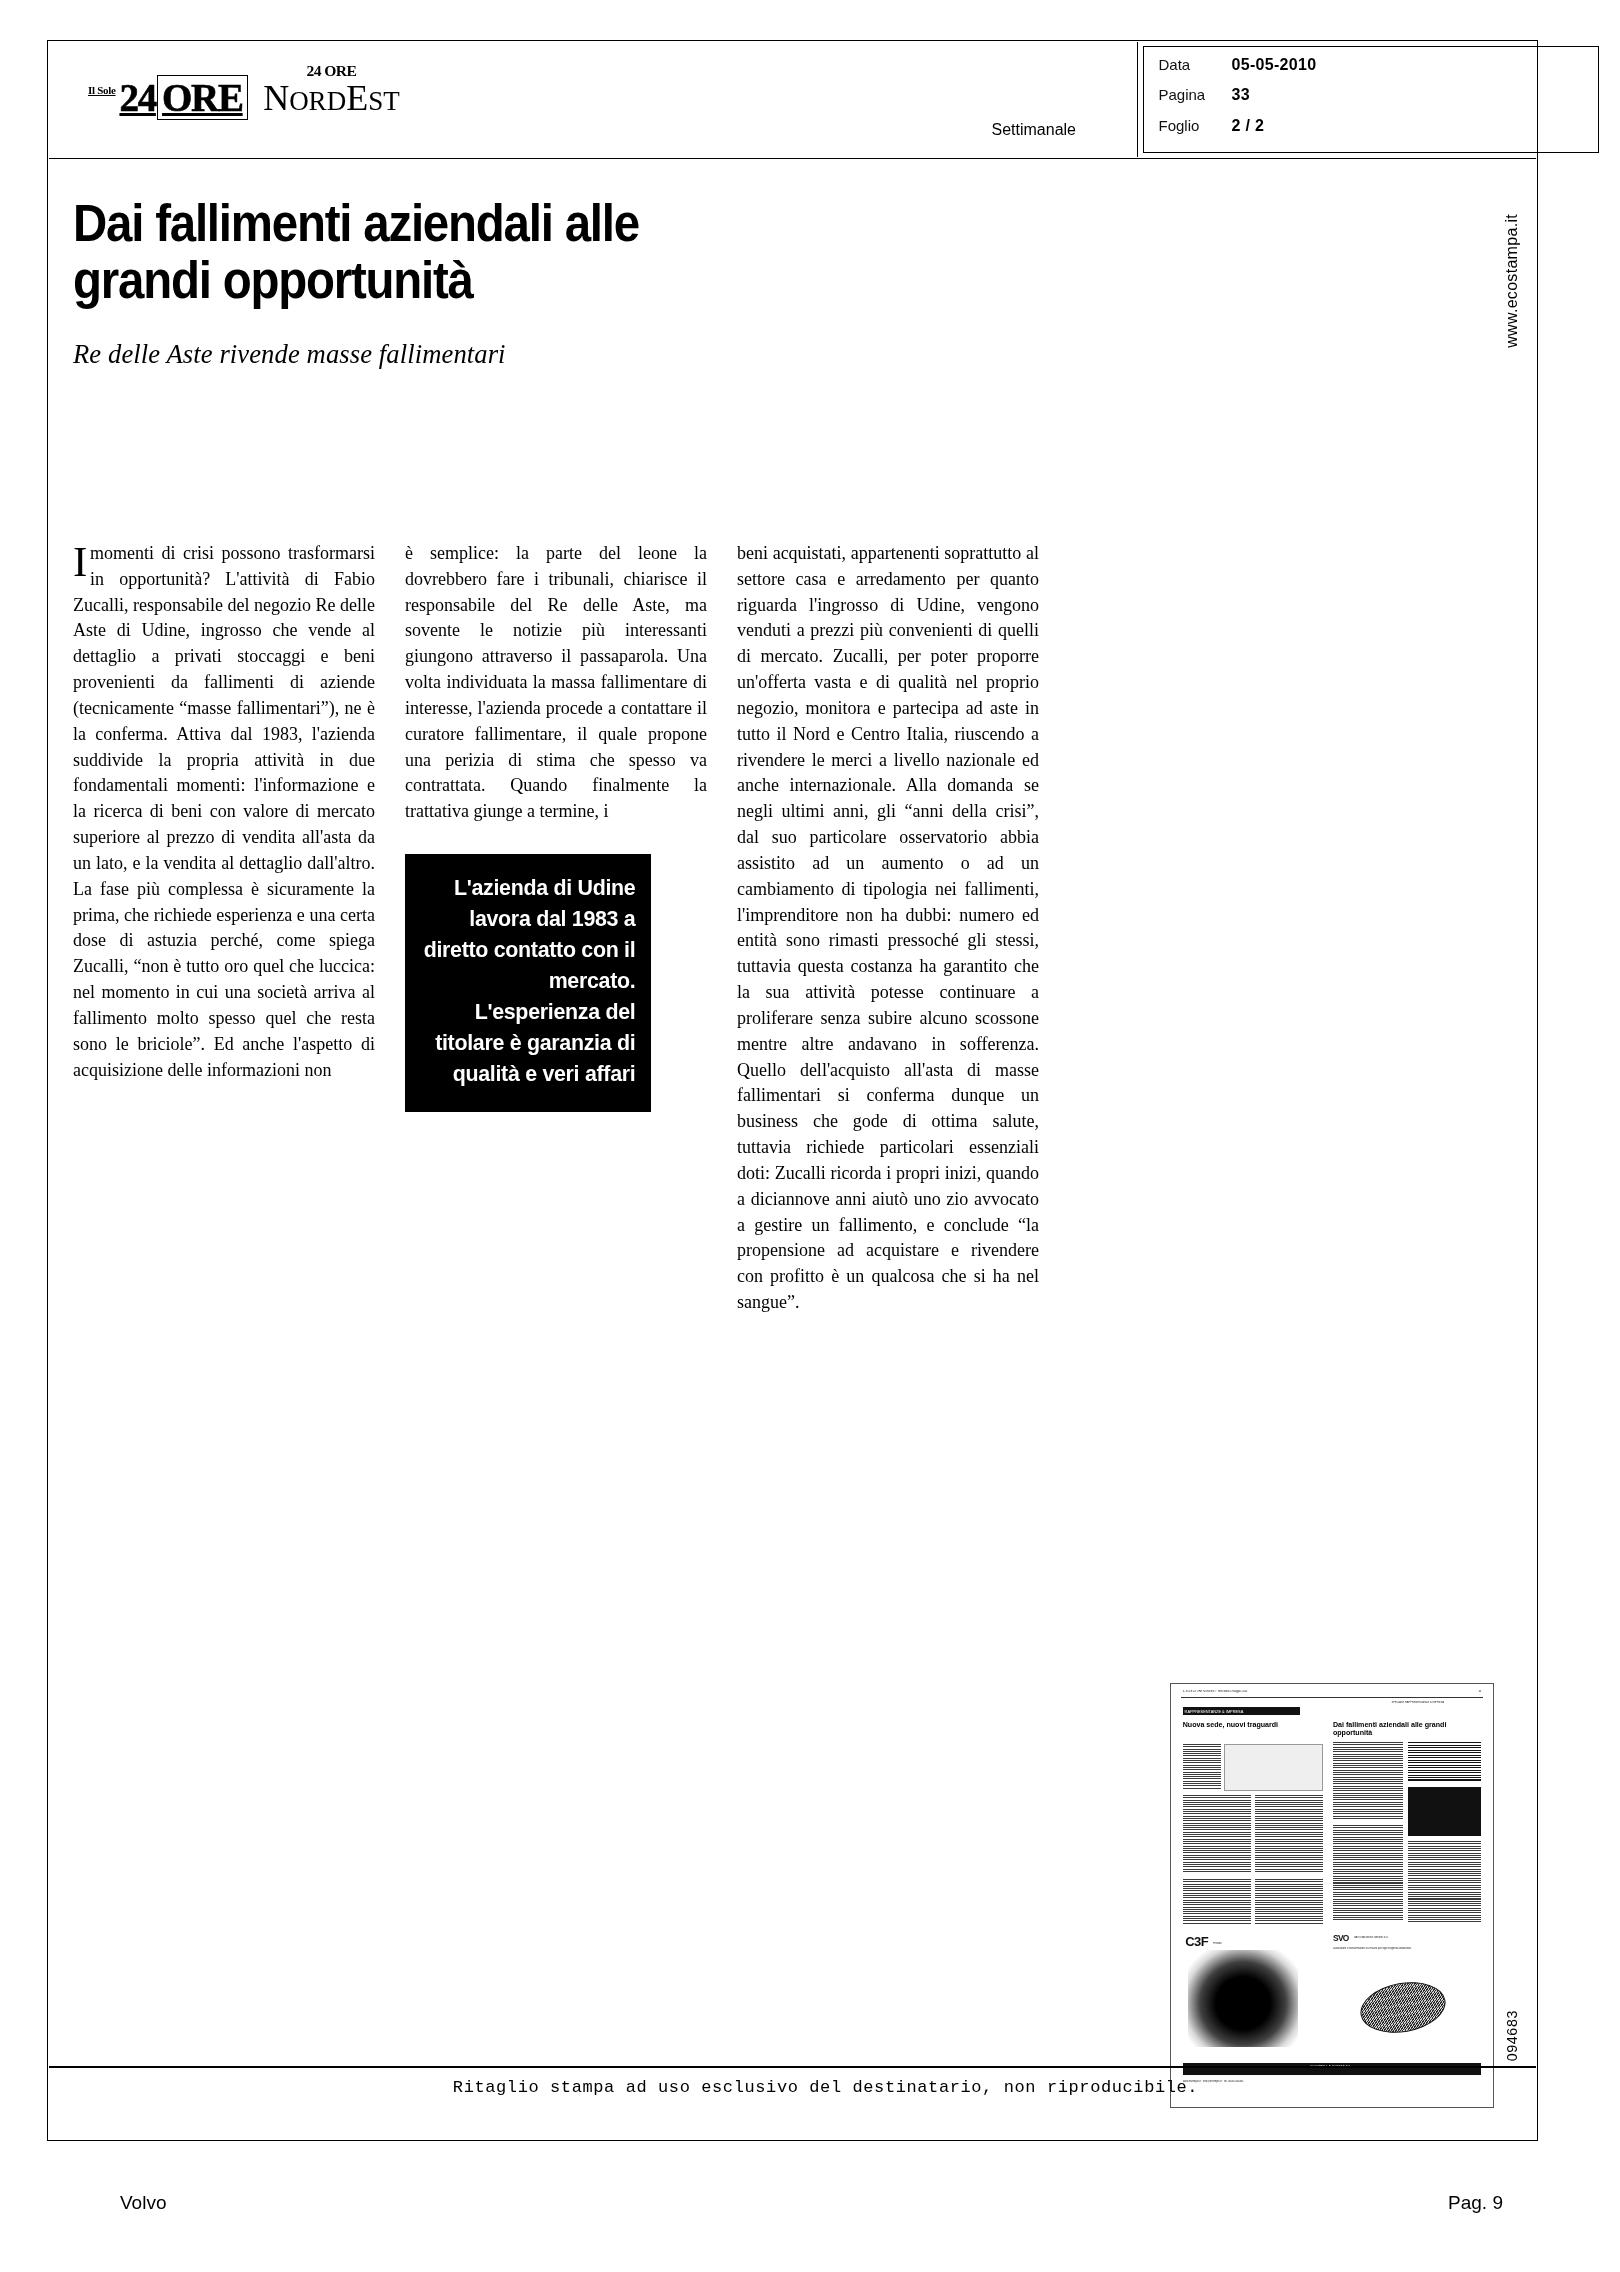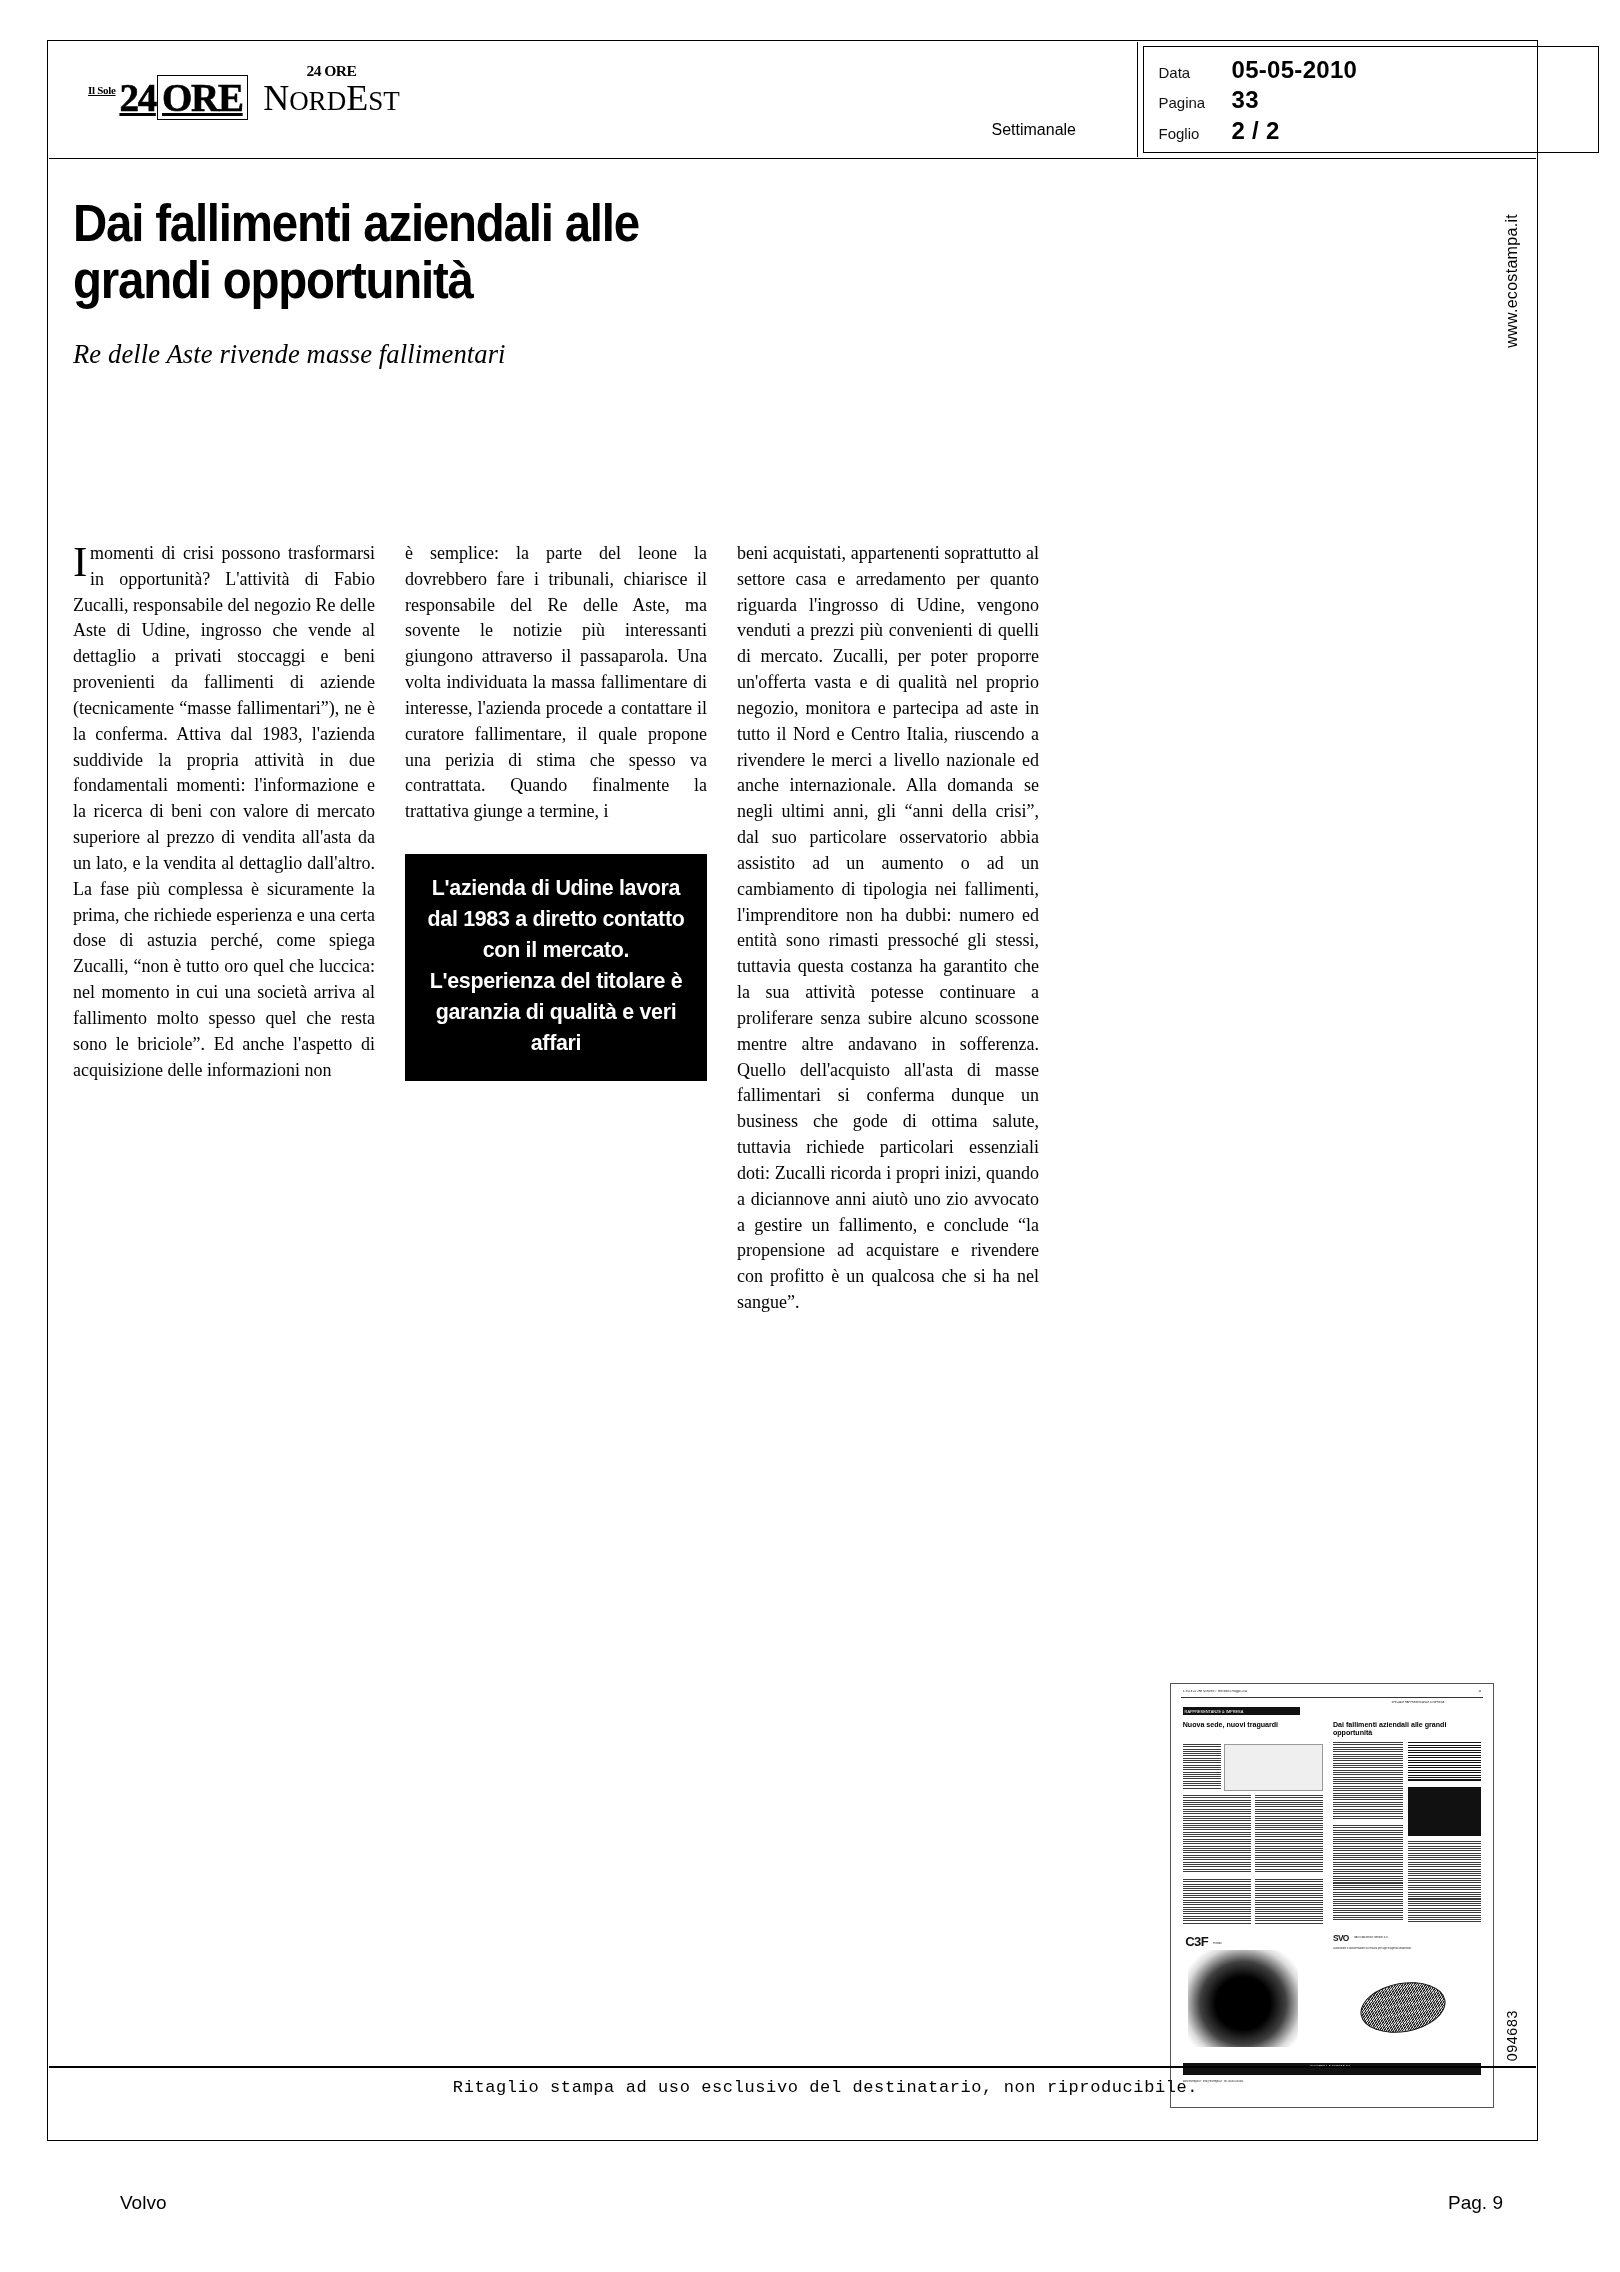--- a/index.html
+++ b/index.html
@@ -134,21 +134,21 @@
     height: 30.5px;
   }
   .meta-label {
     font-family: "Liberation Sans", sans-serif;
     font-size: 15px;
     width: 73px;
     color: #111;
   }
   .meta-value {
     font-family: "Liberation Sans", sans-serif;
-    font-size: 24px;
+    font-size: 16px;
     font-weight: bold;
     letter-spacing: 0.3px;
   }
 
   
   .article {
     position: absolute;
     left: 73px;
     top: 195px;
     width: 973px;
@@ -203,23 +203,23 @@
   .pullquote {
     margin-top: 28.5px;
     background: #000;
     color: #fff;
     padding: 19.5px 15.6px 22px 15.6px;
     font-family: "Liberation Sans", sans-serif;
     font-weight: bold;
     font-size: 21.4px;
     line-height: 1.45;
     letter-spacing: -0.3px;
-    text-align: center;
-    box-sizing: border-box;
-    width: 302px;
+    text-align: right;
+    box-sizing: border-box;
+    width: 246px;
   }
 
   
   .side-url {
     position: absolute;
     left: 1503px;
     top: 214px;
     font-family: "Liberation Sans", sans-serif;
     font-size: 16px;
     writing-mode: vertical-rl;

